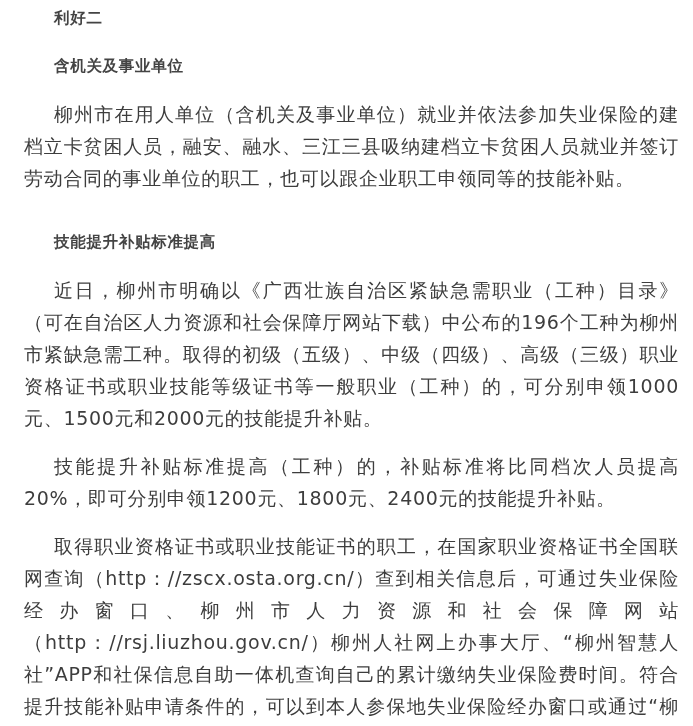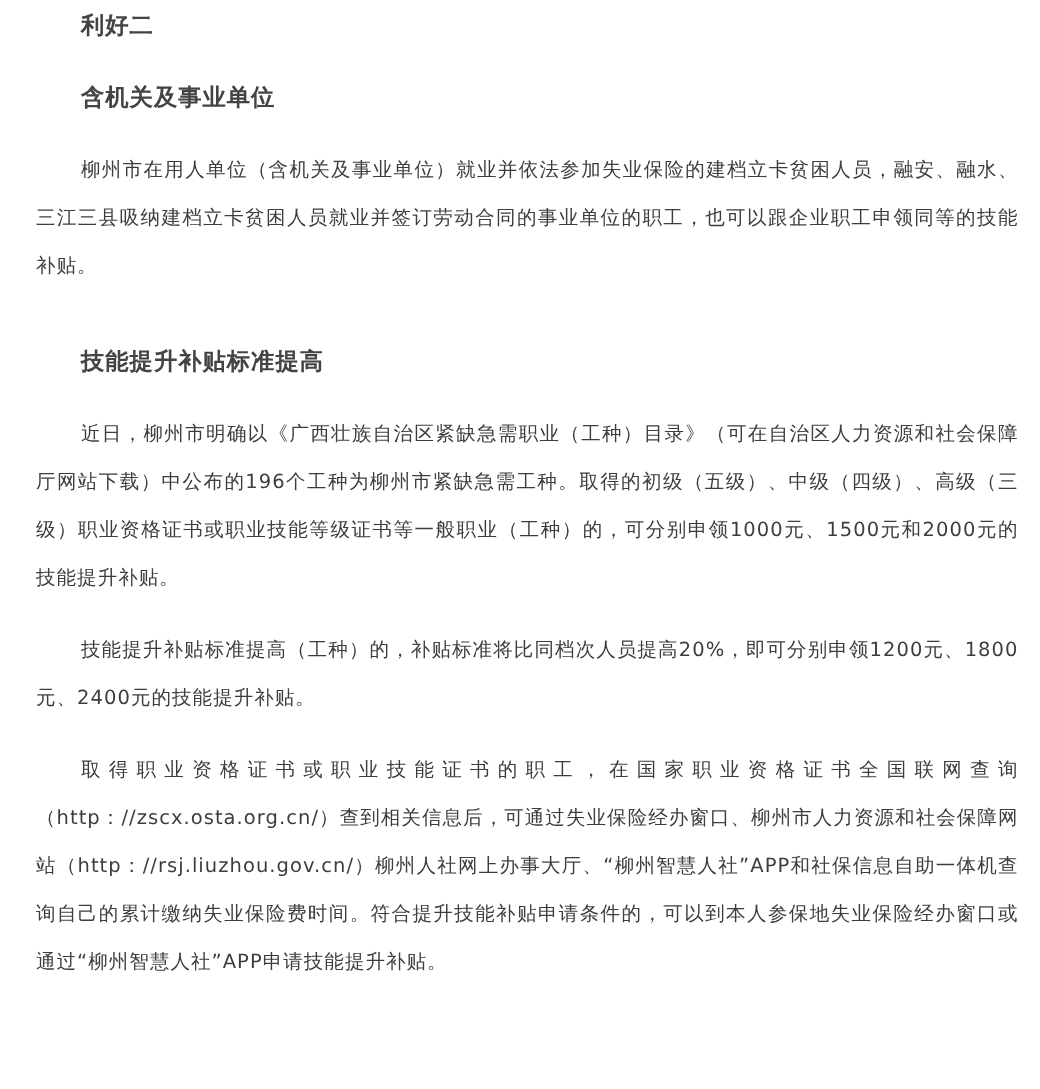--- a/index.html
+++ b/index.html
@@ -4,27 +4,27 @@
 <style>
   html, body { margin: 0; padding: 0; background: #ffffff; }
   body {
     width: 693px; height: 726px; overflow: hidden;
     font-family: "DejaVu Sans", "Liberation Sans", sans-serif;
     color: #3d3d3d;
   }
   .article { position: relative; padding: 0 14px 0 24px; }
   .p {
     margin: 0;
-    font-size: 13px;
+    font-size: 19px;
     line-height: 32px;
     text-indent: 30px;
     letter-spacing: 0.7px;
     text-align: justify;
   }
-  .h { font-weight: bold; color: #444; font-size: 15.5px; font-family: Liberation Serif, serif; }
+  .h { font-weight: bold; color: #444; font-size: 15.5px; }
   .gap-m { height: 16px; }
 </style>
 </head>
 <body>
 
 <div class="article">
   <div style="height:2px"></div>
   <p class="p h">利好二</p>
   <div class="gap-m"></div>
   <p class="p h">含机关及事业单位</p>

